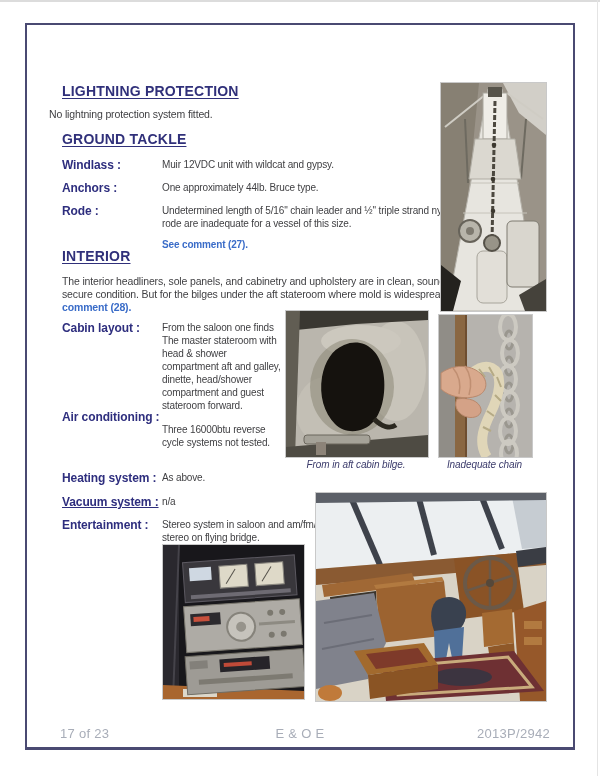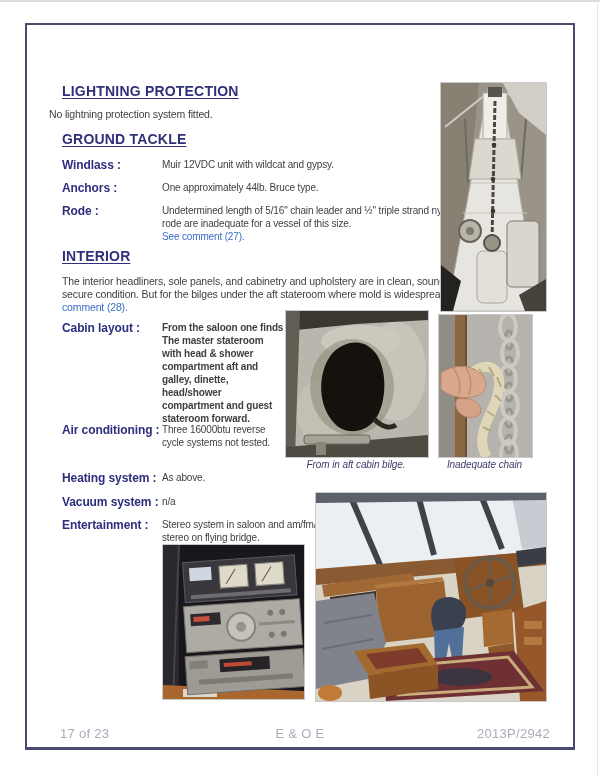--- a/index.html
+++ b/index.html
@@ -18,21 +18,21 @@
     font-size:14px;font-weight:bold;color:#30307a;
     text-decoration:underline;text-underline-offset:2px;letter-spacing:.2px;
   }
   .body-text{
     position:absolute;font-size:10.5px;line-height:13px;color:#3f3f42;letter-spacing:-0.15px;
   }
   .label{
     position:absolute;left:62px;font-size:12px;font-weight:bold;color:#2e2e7e;letter-spacing:-0.1px;
   }
   .value{position:absolute;left:162px;font-size:10px;line-height:13px;color:#3f3f42;letter-spacing:-0.15px;}
-  .see-comment{color:#3a6cc8;font-weight:normal;}
+  .see-comment{color:#3a6cc8;font-weight:bold;margin-top:8px;}
   .see-comment.block{display:block;}
   .photo{position:absolute;border:1px solid #c9c9c9;background:#eee;overflow:hidden;}
   .photo svg{display:block;}
   .caption{
     position:absolute;font-size:10px;font-style:italic;color:#3b3b6b;
     text-align:center;letter-spacing:-0.1px;
   }
   .footer-item{position:absolute;top:726px;font-size:13px;color:#a8adb8;letter-spacing:.3px;}
   .footer-center{left:25px;width:550px;text-align:center;}
 </style>
@@ -60,29 +60,29 @@
   <span class="see-comment block">See comment (27).</span>
 </div>
 
 <div class="h-section" style="top:248px;">INTERIOR</div>
 <div class="body-text" style="left:62px;top:275px;width:410px;">
   <span>The interior headliners, sole panels, and cabinetry and upholstery are in clean, sound and secure condition. But for the bilges under the aft stateroom where mold is widespread.</span>
   <span class="see-comment">See comment (28).</span>
 </div>
 
 <div class="label" style="top:321px;">Cabin layout :</div>
-<div class="value" style="top:321px;width:122px;font-weight:bold;">From the saloon one finds The master stateroom with head &amp; shower compartment aft and galley, dinette, head/shower compartment and guest stateroom forward.</div>
-
-<div class="label" style="top:423px;text-align:right;">Air conditioning :</div>
+<div class="value" style="top:321px;width:122px;">From the saloon one finds The master stateroom with head &amp; shower compartment aft and galley, dinette, head/shower compartment and guest stateroom forward.</div>
+
+<div class="label" style="top:410px;text-align:right;">Air conditioning :</div>
 <div class="value" style="top:423px;width:122px;">Three 16000btu reverse cycle systems not tested.</div>
 
 <div class="label" style="top:471px;">Heating system :</div>
 <div class="value" style="top:471px;width:200px;">As above.</div>
 
-<div class="label" style="top:495px;">Vacuum system :</div>
+<div class="label" style="top:495px;text-decoration:underline;">Vacuum system :</div>
 <div class="value" style="top:495px;width:200px;">n/a</div>
 
 <div class="label" style="top:518px;">Entertainment :</div>
 <div class="value" style="top:518px;width:178px;">Stereo system in saloon and am/fm/cd stereo on flying bridge.</div>
 
 <div class="photo" style="left:440px;top:82px;width:105px;height:228px;">
   <svg viewBox="0 0 105 228" width="105" height="228">
     <rect width="105" height="228" fill="#9a9388"></rect>
     <polygon points="0,0 38,0 16,228 0,228" fill="#878073"></polygon>
     <polygon points="62,0 105,0 105,52 78,30" fill="#d2cfc8"></polygon>

